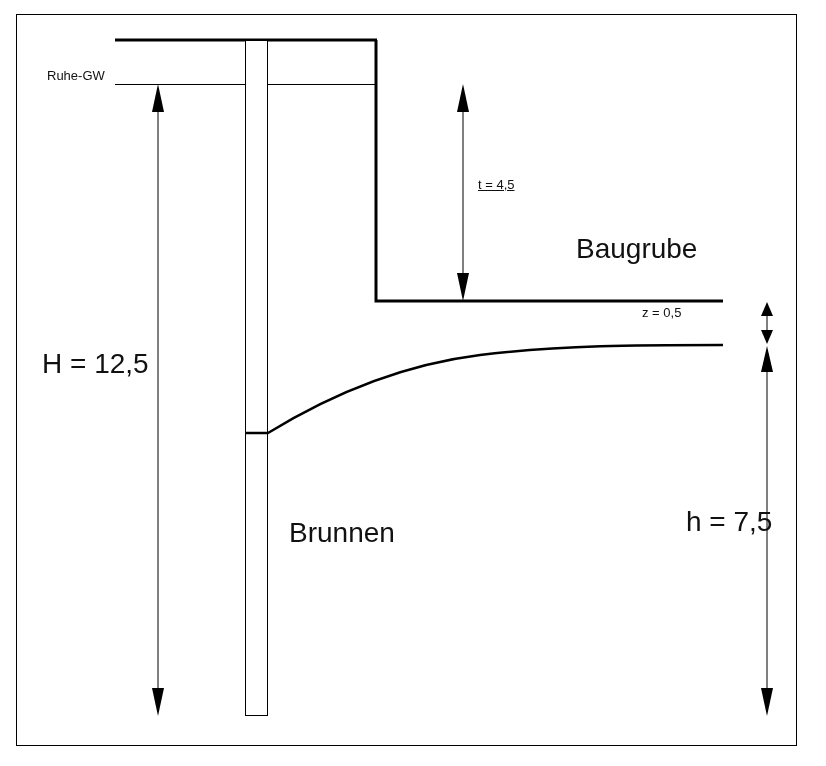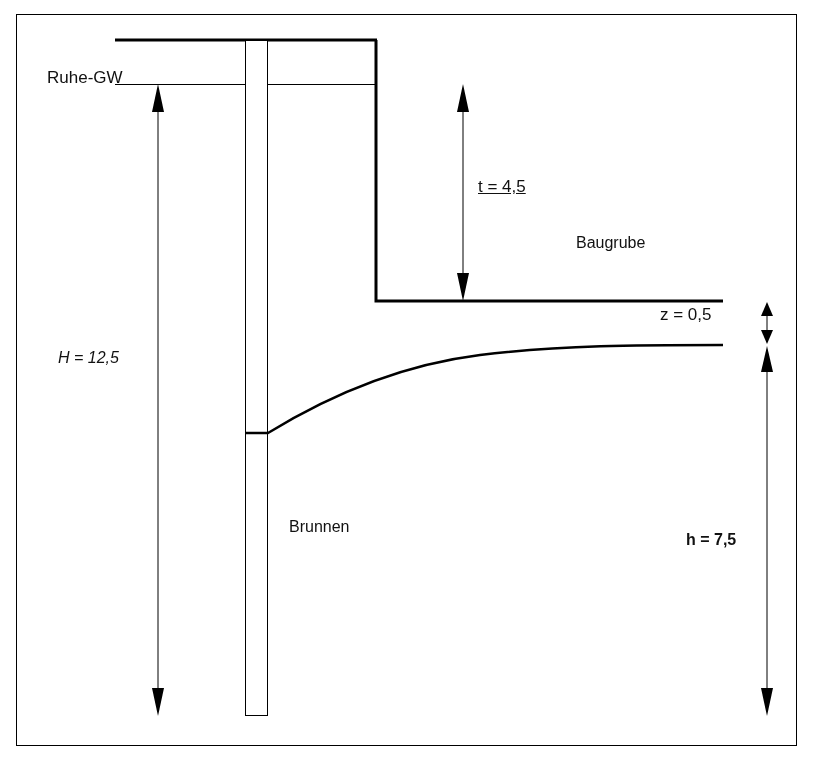--- a/index.html
+++ b/index.html
@@ -1,20 +1,20 @@
 <!DOCTYPE html>
 <html><head>
 <meta charset="utf-8">
 <style>
   html, body { margin: 0; padding: 0; background: #ffffff; }
   body { width: 826px; height: 766px; position: relative; overflow: hidden; }
   svg { position: absolute; left: 0; top: 0; }
   .lbl { position: absolute; font-family: "Liberation Sans", sans-serif; color: #111111; white-space: nowrap; line-height: 1; }
-  .small { font-size: 17px; }
-  .large { font-size: 16px; }
+  .small { font-size: 13px; }
+  .large { font-size: 28px; }
 </style>
 </head>
 <body>
 
 <svg width="826" height="766" viewBox="0 0 826 766">
   <defs>
     <marker id="ah" markerWidth="8" markerHeight="30" refX="4" refY="0" orient="auto" markerUnits="userSpaceOnUse" viewBox="0 0 8 30"></marker>
   </defs>
 
   <rect x="16.5" y="14.5" width="780" height="731" fill="none" stroke="#000" stroke-width="1"></rect>
@@ -48,18 +48,18 @@
   </g>
 
   <g>
     <line x1="767" y1="355" x2="767" y2="705" stroke="#000" stroke-width="1"></line>
     <polygon points="767,346 761,372 773,372" fill="#000"></polygon>
     <polygon points="767,716 761,688 773,688" fill="#000"></polygon>
   </g>
 </svg>
 
 <div class="lbl small" style="left:47px; top:69px;">Ruhe-GW</div>
-<div class="lbl large" style="left:58px; top:350px;font-style:italic;">H = 12,5</div>
+<div class="lbl large" style="left:42px; top:350px;">H = 12,5</div>
 <div class="lbl small" style="left:478px; top:178px;text-decoration:underline;">t = 4,5</div>
 <div class="lbl large" style="left:576px; top:235px;">Baugrube</div>
-<div class="lbl small" style="left:660px; top:306px;text-align:right;">z = 0,5</div>
-<div class="lbl large" style="left:686px; top:532px;font-weight:bold;">h = 7,5</div>
+<div class="lbl small" style="left:642px; top:306px;text-align:right;">z = 0,5</div>
+<div class="lbl large" style="left:686px; top:508px;">h = 7,5</div>
 <div class="lbl large" style="left:289px; top:519px;">Brunnen</div>
 
 </body></html>

